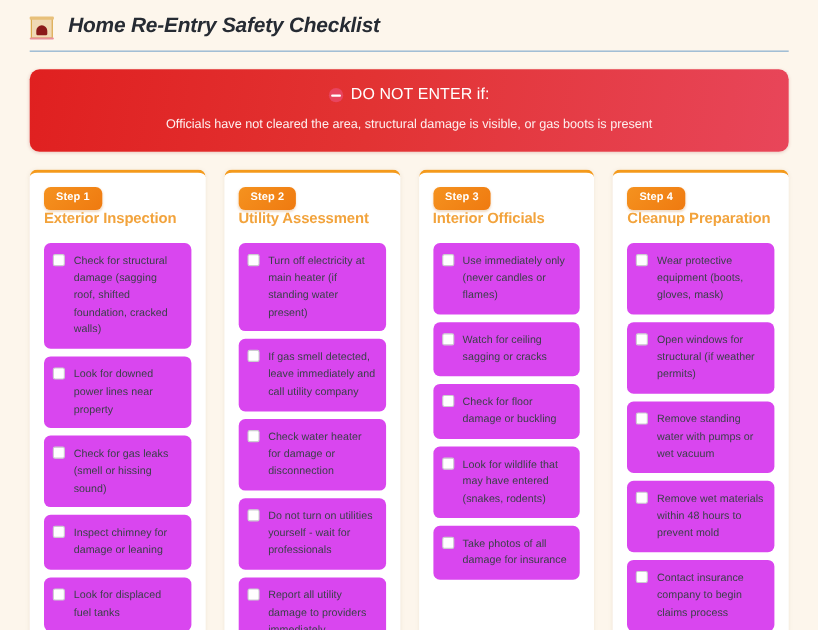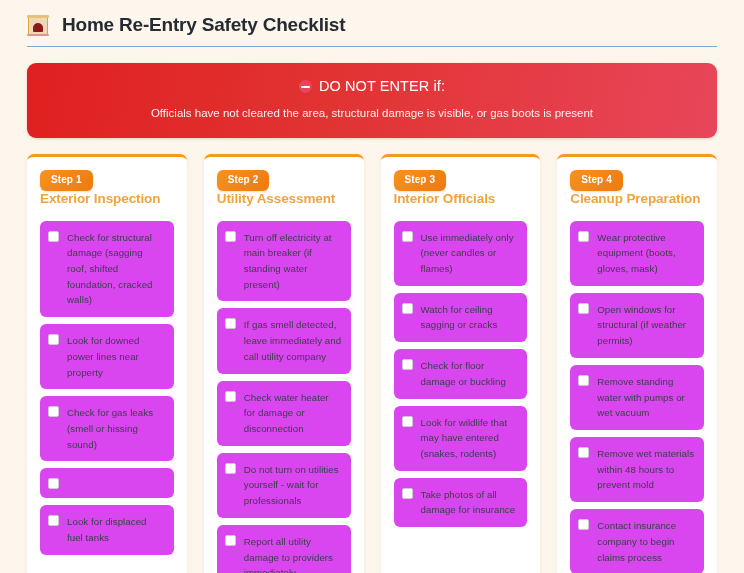--- a/index.html
+++ b/index.html
@@ -23,23 +23,24 @@
     height: 573px;
     padding: 0;
     position: relative;
   }
 
   
   .header {
     margin: 0 27px;
     padding: 14px 0 10px 0;
     display: flex;
-    align-items: center;
+    align-items: flex-start;
     gap: 13px;
     border-bottom: 1.5px solid #7ba7cc;
+    font-style: italic;
   }
   .header-icon {
     width: 22px;
     height: 22px;
     flex: 0 0 22px;
     position: relative;
     display: block;
   }
   .header-icon .fp-outer {
     position: absolute;
@@ -230,35 +231,36 @@
         <div class="check-item">
           <span class="checkbox"></span>
           <span class="check-label">Look for downed power lines near property</span>
         </div>
         <div class="check-item">
           <span class="checkbox"></span>
           <span class="check-label">Check for gas leaks (smell or hissing sound)</span>
         </div>
         <div class="check-item">
           <span class="checkbox"></span>
+          <span class="check-label">Inspect chimney for damage or leaning</span>
         </div>
         <div class="check-item">
           <span class="checkbox"></span>
           <span class="check-label">Look for displaced fuel tanks</span>
         </div>
       </div>
     </div>
 
     <div class="card">
       <div class="step-badge">Step 2</div>
       <div class="card-title">Utility Assessment</div>
       <div class="check-list">
         <div class="check-item">
           <span class="checkbox"></span>
-          <span class="check-label">Turn off electricity at main breaker (if standing water present)</span>
+          <span class="check-label">Turn off electricity at main heater (if standing water present)</span>
         </div>
         <div class="check-item">
           <span class="checkbox"></span>
           <span class="check-label">If gas smell detected, leave immediately and call utility company</span>
         </div>
         <div class="check-item">
           <span class="checkbox"></span>
           <span class="check-label">Check water heater for damage or disconnection</span>
         </div>
         <div class="check-item">

